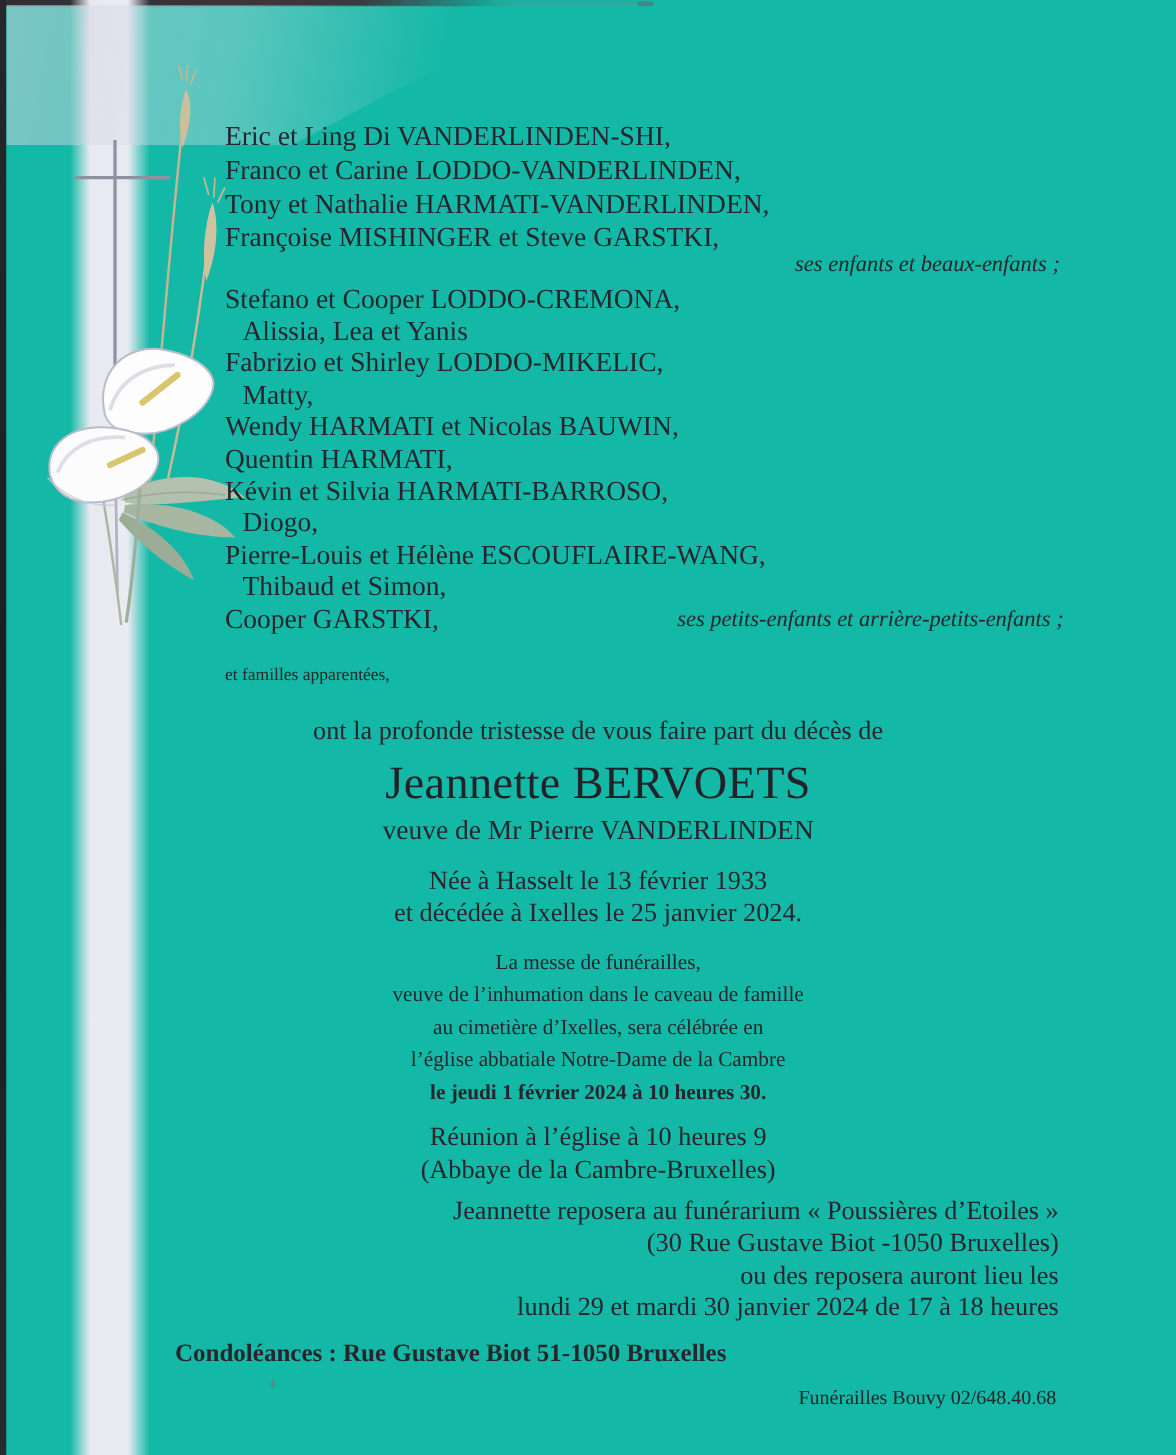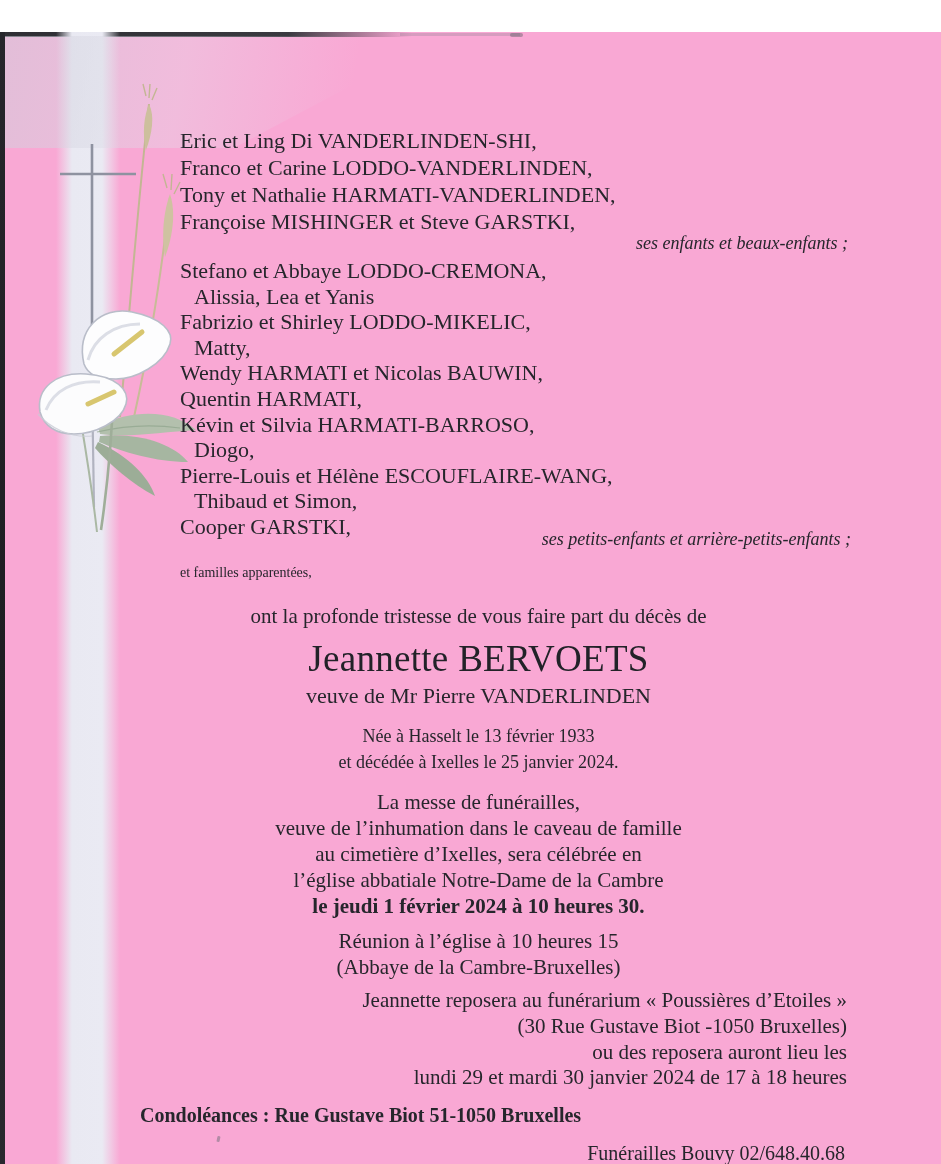--- a/index.html
+++ b/index.html
@@ -6,22 +6,21 @@
   body{
     width:941px;height:1164px;
     background:#ffffff;
     font-family:"Liberation Serif","DejaVu Serif",serif;
     color:#26262c;
     position:relative;
     overflow:hidden;
   }
   .page{
     position:absolute;inset:0;
-    background:#f9a8d4;
-    margin-top:32px;
+    background:#14b8a6;
   }
   
   .edge-top{
     position:absolute;left:0;top:0;width:412px;height:5px;
     background:linear-gradient(to right,#2e2e33 0%,#3a3a40 70%,rgba(60,60,66,0) 100%);
   }
   .edge-top-faint{
     position:absolute;left:400px;top:1px;width:120px;height:3px;
     background:rgba(125,125,135,0.28);
   }
@@ -51,42 +50,42 @@
   
   .line{white-space:nowrap;}
   .names{position:absolute;font-size:22px;line-height:26.9px;}
   .children-list{left:180px;top:96px;}
   .grandchildren-list{left:180px;top:226px;line-height:25.6px;}
   .indent{padding-left:14px;}
   .caption{
     position:absolute;font-style:italic;font-size:18px;white-space:nowrap;
   }
   .caption-children{right:93px;top:201px;}
-  .caption-grandchildren{right:90px;top:497px;}
+  .caption-grandchildren{right:90px;top:485px;}
   .families-line{position:absolute;left:180px;top:533px;font-size:14px;}
   .center-col{
     position:absolute;left:110px;top:566px;width:737px;text-align:center;
   }
   .center-col p{margin:0;}
   .intro{margin-top:5px !important;font-size:21px;line-height:27px;}
   .deceased-name{
     margin-top:6px !important;font-size:37px;line-height:46px;letter-spacing:0.3px;
     color:#222228;
   }
   .deceased-relation{font-size:22px;line-height:28px;}
-  .birth-block{margin-top:13px !important;font-size:18px;line-height:26px;}
-  .ceremony-block{margin-top:14px !important;font-size:21px;line-height:26px;}
+  .birth-block{margin-top:13px !important;font-size:21px;line-height:26px;}
+  .ceremony-block{margin-top:14px !important;font-size:17px;line-height:26px;}
   .bold{font-weight:bold;}
   .meeting-block{margin-top:9px !important;font-size:21px;line-height:26px;}
   .repose-block{margin-top:8px !important;font-size:21px;line-height:25.8px;text-align:right;}
   .condolences{
     position:absolute;left:140px;top:1072px;font-size:20px;font-weight:bold;white-space:nowrap;
   }
   .funeral-home{
-    position:absolute;right:96px;top:1110px;font-size:20px;white-space:nowrap;
+    position:absolute;right:96px;top:1110px;font-size:16px;white-space:nowrap;
   }
 </style>
 </head>
 <body>
 
 <div class="page">
 
   <div class="edge-top"></div>
   <div class="edge-top-faint"></div>
   <div class="edge-top-smudge"></div>
@@ -137,21 +136,21 @@
 
   <div class="names children-list">
     <div class="line">Eric et Ling Di VANDERLINDEN-SHI,</div>
     <div class="line">Franco et Carine LODDO-VANDERLINDEN,</div>
     <div class="line">Tony et Nathalie HARMATI-VANDERLINDEN,</div>
     <div class="line">Françoise MISHINGER et Steve GARSTKI,</div>
   </div>
   <div class="caption caption-children">ses enfants et beaux-enfants ;</div>
 
   <div class="names grandchildren-list">
-    <div class="line">Stefano et Abbaye LODDO-CREMONA,</div>
+    <div class="line">Stefano et Cooper LODDO-CREMONA,</div>
     <div class="line indent">Alissia, Lea et Yanis</div>
     <div class="line">Fabrizio et Shirley LODDO-MIKELIC,</div>
     <div class="line indent">Matty,</div>
     <div class="line">Wendy HARMATI et Nicolas BAUWIN,</div>
     <div class="line">Quentin HARMATI,</div>
     <div class="line">Kévin et Silvia HARMATI-BARROSO,</div>
     <div class="line indent">Diogo,</div>
     <div class="line">Pierre-Louis et Hélène ESCOUFLAIRE-WANG,</div>
     <div class="line indent">Thibaud et Simon,</div>
     <div class="line">Cooper GARSTKI,</div>
@@ -169,21 +168,21 @@
       <span class="line">et décédée à Ixelles le 25 janvier 2024.</span>
     </p>
     <p class="ceremony-block">
       <span class="line">La messe de funérailles,</span><br>
       <span class="line">veuve de l’inhumation dans le caveau de famille</span><br>
       <span class="line">au cimetière d’Ixelles, sera célébrée en</span><br>
       <span class="line">l’église abbatiale Notre-Dame de la Cambre</span><br>
       <span class="line bold">le jeudi 1 février 2024 à 10 heures 30.</span>
     </p>
     <p class="meeting-block">
-      <span class="line">Réunion à l’église à 10 heures 15</span><br>
+      <span class="line">Réunion à l’église à 10 heures 9</span><br>
       <span class="line">(Abbaye de la Cambre-Bruxelles)</span>
     </p>
     <p class="repose-block">
       <span class="line">Jeannette reposera au funérarium « Poussières d’Etoiles »</span><br>
       <span class="line">(30 Rue Gustave Biot -1050 Bruxelles)</span><br>
       <span class="line">ou des reposera auront lieu les</span><br>
       <span class="line">lundi 29 et mardi 30 janvier 2024 de 17 à 18 heures</span>
     </p>
   </div>
 

